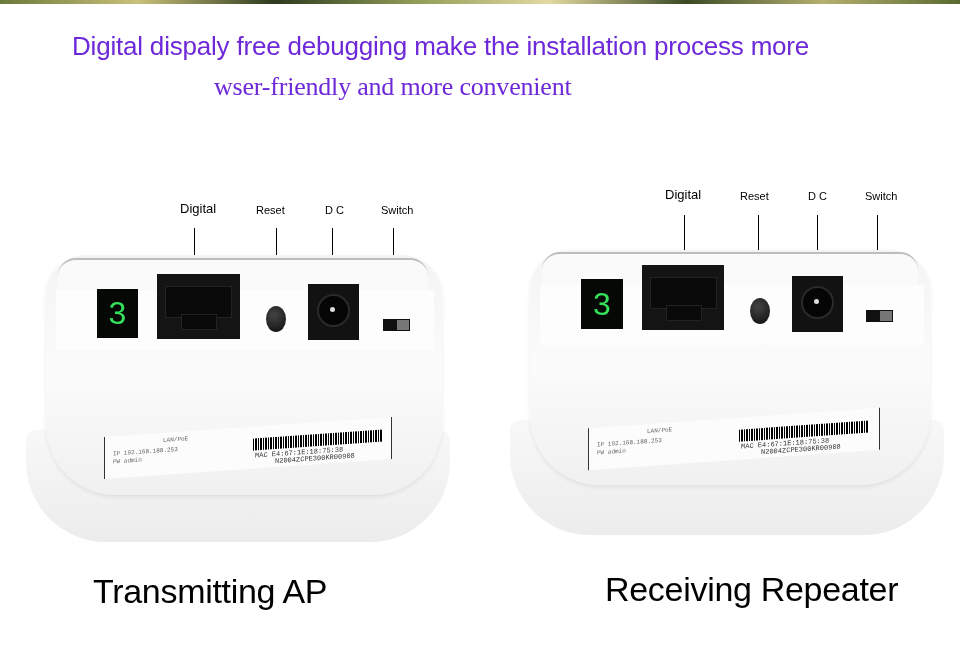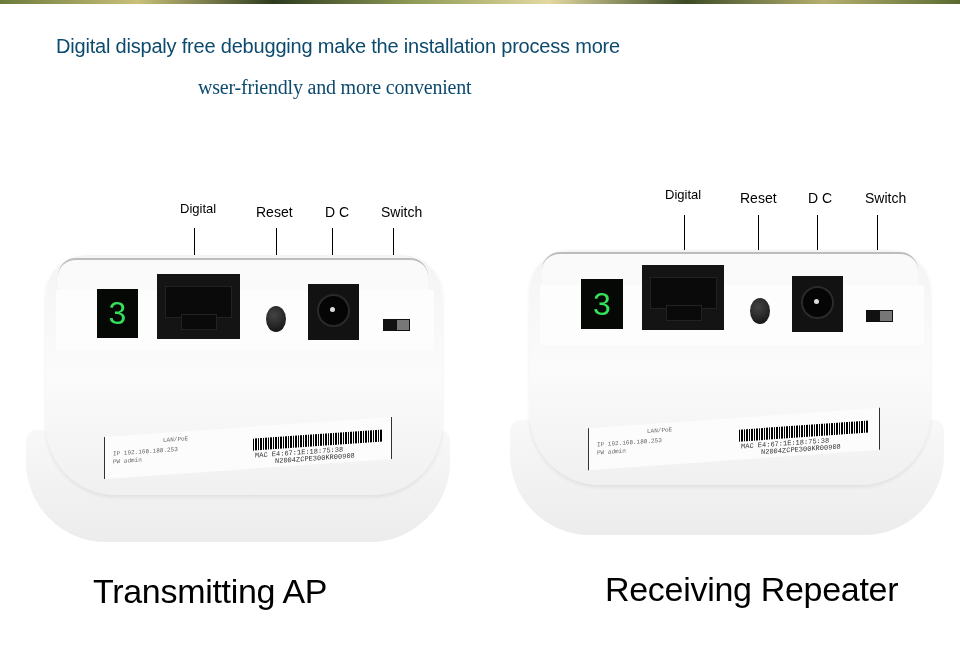--- a/index.html
+++ b/index.html
@@ -1,25 +1,25 @@
 <!DOCTYPE html>
 <html><head>
 <meta charset="utf-8">
 <style>
   html,body{margin:0;padding:0;}
   body{width:960px;height:658px;position:relative;overflow:hidden;background:#ffffff;font-family:"Liberation Sans",sans-serif;}
   .topstrip{position:absolute;left:0;top:0;width:960px;height:4px;background:linear-gradient(90deg,#6b7a3a,#c9c07a,#2d3a1e,#8e9a55,#e3d9a0,#3b4a25,#b5b070,#5a6a30);}
-  .headline{position:absolute;color:#0c4a6e;font-size:20px;line-height:30px;white-space:nowrap;letter-spacing:-0.2px;}
+  .headline{position:absolute;color:#6d28d9;font-size:26px;line-height:30px;white-space:nowrap;letter-spacing:-0.2px;margin-left:16px;}
   .h1{left:56px;top:31px;}
   .h2{left:198px;top:72px;font-family:Liberation Serif, serif;}
   .caption{position:absolute;color:#000;font-size:34px;line-height:38px;white-space:nowrap;letter-spacing:-0.3px;}
   .cap-left{left:93px;top:572px;}
   .cap-right{left:605px;top:570px;}
   .device{position:absolute;}
-  .lbl{position:absolute;font-size:14px;color:#000;white-space:nowrap;}
+  .lbl{position:absolute;font-size:11px;color:#000;white-space:nowrap;}
   .lbl.big{font-size:13px;}
   .leader{position:absolute;width:1px;background:#000;}
   .outer{position:absolute;border-radius:40px 40px 70px 70px;background:linear-gradient(180deg,#f4f4f4 0%,#fbfbfb 50%,#f0f0f0 100%);box-shadow:0 2px 4px rgba(0,0,0,0.08);}
   .top-panel{position:absolute;border-radius:18px 18px 0 0;background:#fafafa;border-top:2px solid #bdbdbd;}
   .inner-panel{position:absolute;background:#fdfdfd;}
   .digit{position:absolute;background:#050805;color:#35e05a;font-size:32px;text-align:center;font-family:"Liberation Sans",sans-serif;}
   .rj45{position:absolute;background:#141414;}
   .rj45 .slot{position:absolute;background:#0a0a0a;border:1px solid #222;}
   .reset{position:absolute;border-radius:50%;background:radial-gradient(circle at 40% 35%,#444,#0c0c0c);}
   .dc{position:absolute;background:#121212;}

